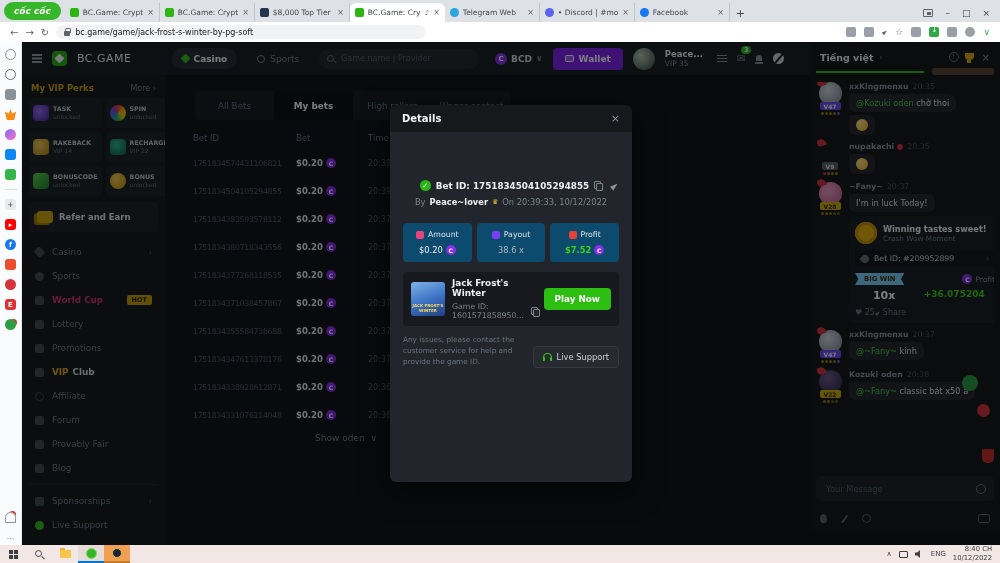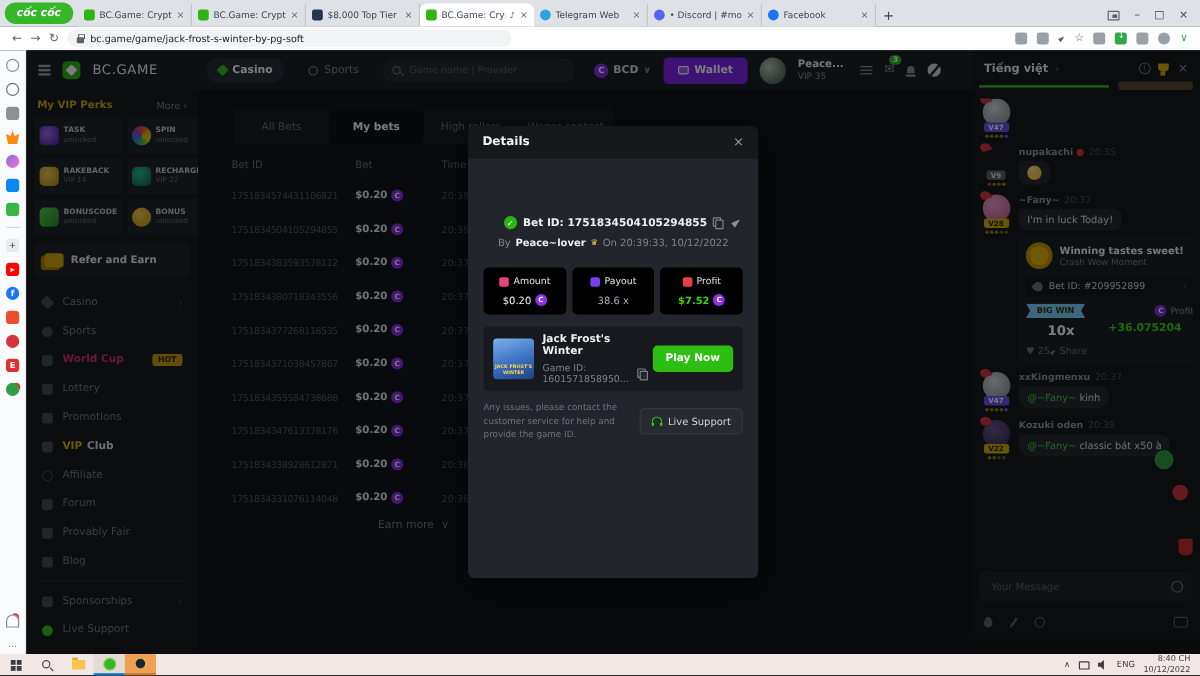--- a/index.html
+++ b/index.html
@@ -179,35 +179,35 @@
   .gcheck{width:11px;height:11px;background:#27b616;border-radius:50%;color:#fff;font-size:7px;display:flex;align-items:center;justify-content:center;}
   .betid{color:#eef1f3;font-size:8.8px;font-weight:bold;}
   .icon-copy{position:relative;width:8px;height:9px;display:inline-block;}
   .icon-copy::before,.icon-copy::after{content:"";position:absolute;width:5px;height:6px;border:1px solid #7a828a;border-radius:1px;}
   .icon-copy::before{left:0;top:0;}
   .icon-copy::after{left:2px;top:2px;background:#22252b;}
   .byline{margin-top:6px;display:flex;align-items:center;justify-content:center;gap:4px;font-size:8.3px;color:#7b848c;}
   .mduser{color:#eef1f3;font-weight:bold;}
   .crown{color:#e0c23c;font-size:7px;}
   .statrow{display:flex;gap:5px;margin-top:16px;}
-  .stat{flex:1;background:#000000;border-radius:4px;padding:7px 4px;text-align:center;}
+  .stat{flex:1;background:#0c4a6e;border-radius:4px;padding:7px 4px;text-align:center;}
   .statlab{display:flex;align-items:center;justify-content:center;gap:4px;font-size:7.8px;color:#dfe3e6;}
   .sico2{width:8px;height:8px;border-radius:2px;}
   .statval{margin-top:6px;font-size:8.3px;color:#eef1f3;display:flex;align-items:center;justify-content:center;gap:3px;}
   .statval.gray{color:#aab4bc;}
   .statval.green{color:#3ed312;font-weight:bold;}
   .gamecard{margin-top:10px;background:#17191e;border-radius:4px;padding:6px 8px;display:flex;align-items:center;gap:7px;}
   .thumb{width:34px;height:34px;border-radius:3px;background:linear-gradient(160deg,#7eb3e8 0%,#3a6fc4 55%,#22407e 100%);
     flex:0 0 34px;display:flex;align-items:flex-end;justify-content:center;}
   .thumbtxt{font-size:4px;color:#ffd84d;font-weight:bold;text-align:center;line-height:1.4;padding-bottom:2px;}
   .ginfo{flex:1;min-width:0;}
   .gname{font-size:8.8px;font-weight:bold;color:#eef1f3;}
   .gid{margin-top:4px;font-size:7.8px;color:#7b848c;display:flex;align-items:center;gap:4px;}
   .playbtn{background:#2dbe12;border-radius:4px;color:#fff;font-size:8.8px;font-weight:bold;padding:6px 11px;white-space:nowrap;}
-  .noterow{margin-top:9px;display:flex;align-items:center;gap:8px;}
+  .noterow{margin-top:9px;display:flex;align-items:flex-end;gap:8px;}
   .note{flex:1;font-size:7.3px;color:#6b7380;line-height:1.5;}
   .supbtn{background:#272b31;border:1px solid #343a41;border-radius:4px;color:#cdd3d8;font-size:8.3px;
     display:flex;align-items:center;gap:5px;padding:5px 9px;white-space:nowrap;}
   .icon-headset{width:9px;height:8px;position:relative;display:inline-block;}
   .icon-headset::before{content:"";position:absolute;left:0;right:0;top:0;height:7px;border:1.5px solid #2ec41b;border-bottom:none;border-radius:5px 5px 0 0;}
   .icon-headset::after{content:"";position:absolute;width:2px;height:3.5px;background:#2ec41b;left:0;bottom:0;box-shadow:7px 0 0 #2ec41b;border-radius:1px;}
   
   .taskbar{position:absolute;bottom:0;left:0;right:0;height:18px;background:#f2e7e5;display:flex;align-items:center;}
   .tbtn{width:26px;height:18px;display:flex;align-items:center;justify-content:center;position:relative;}
   .winlogo{display:grid;grid-template-columns:4px 4px;grid-template-rows:4px 4px;gap:1px;}
@@ -562,21 +562,21 @@
         <div class="trow">
           <span class="tid">1751834331076114048</span>
           <span class="tbet">
               <span>$0.20</span>
               <span class="coin c10">C</span>
             </span>
           <span class="ttime">20:36:48</span>
         </div>
       </div>
       <div class="showmore">
-        <span>Earn more</span>
+        <span>Show oden</span>
         <span>∨</span>
       </div>
     </div>
 
     <div class="chat">
       <div class="chead">
         <span class="ctitle">Tiếng việt</span>
         <span class="chev">›</span>
         <span style="margin-left:auto"></span>
         <span class="cinfo">!</span>
@@ -591,20 +591,25 @@
           <div class="avwrap">
             <span class="cav" style="background:radial-gradient(circle at 40% 35%,#d8dde2,#7c858d)"></span>
             <span class="vbadge v-p">V47</span>
             <span class="stars">
                 <i></i>
                 <i></i>
                 <i></i>
                 <i></i>
                 <i style="background:#6e4ff0"></i>
               </span>
+          </div>
+          <div class="mbody">
+            <div class="mhead"><span>xxKingmenxu</span><span class="mtime">20:35</span></div>
+            <div class="bub"><span class="mention">@Kozuki oden</span> <span>chờ thoi</span></div>
+            <div><span class="bub"><span class="emoji"></span></span></div>
           </div>
         </div>
 
         <div class="msg">
           <div class="avwrap">
             <span class="cav" style="background:radial-gradient(circle at 40% 35%,#eef،,#aab2b9)"></span>
             <span class="vbadge v-g">V9</span>
             <span class="stars">
                 <i style="background:#d6343c"></i>
                 <i></i>

